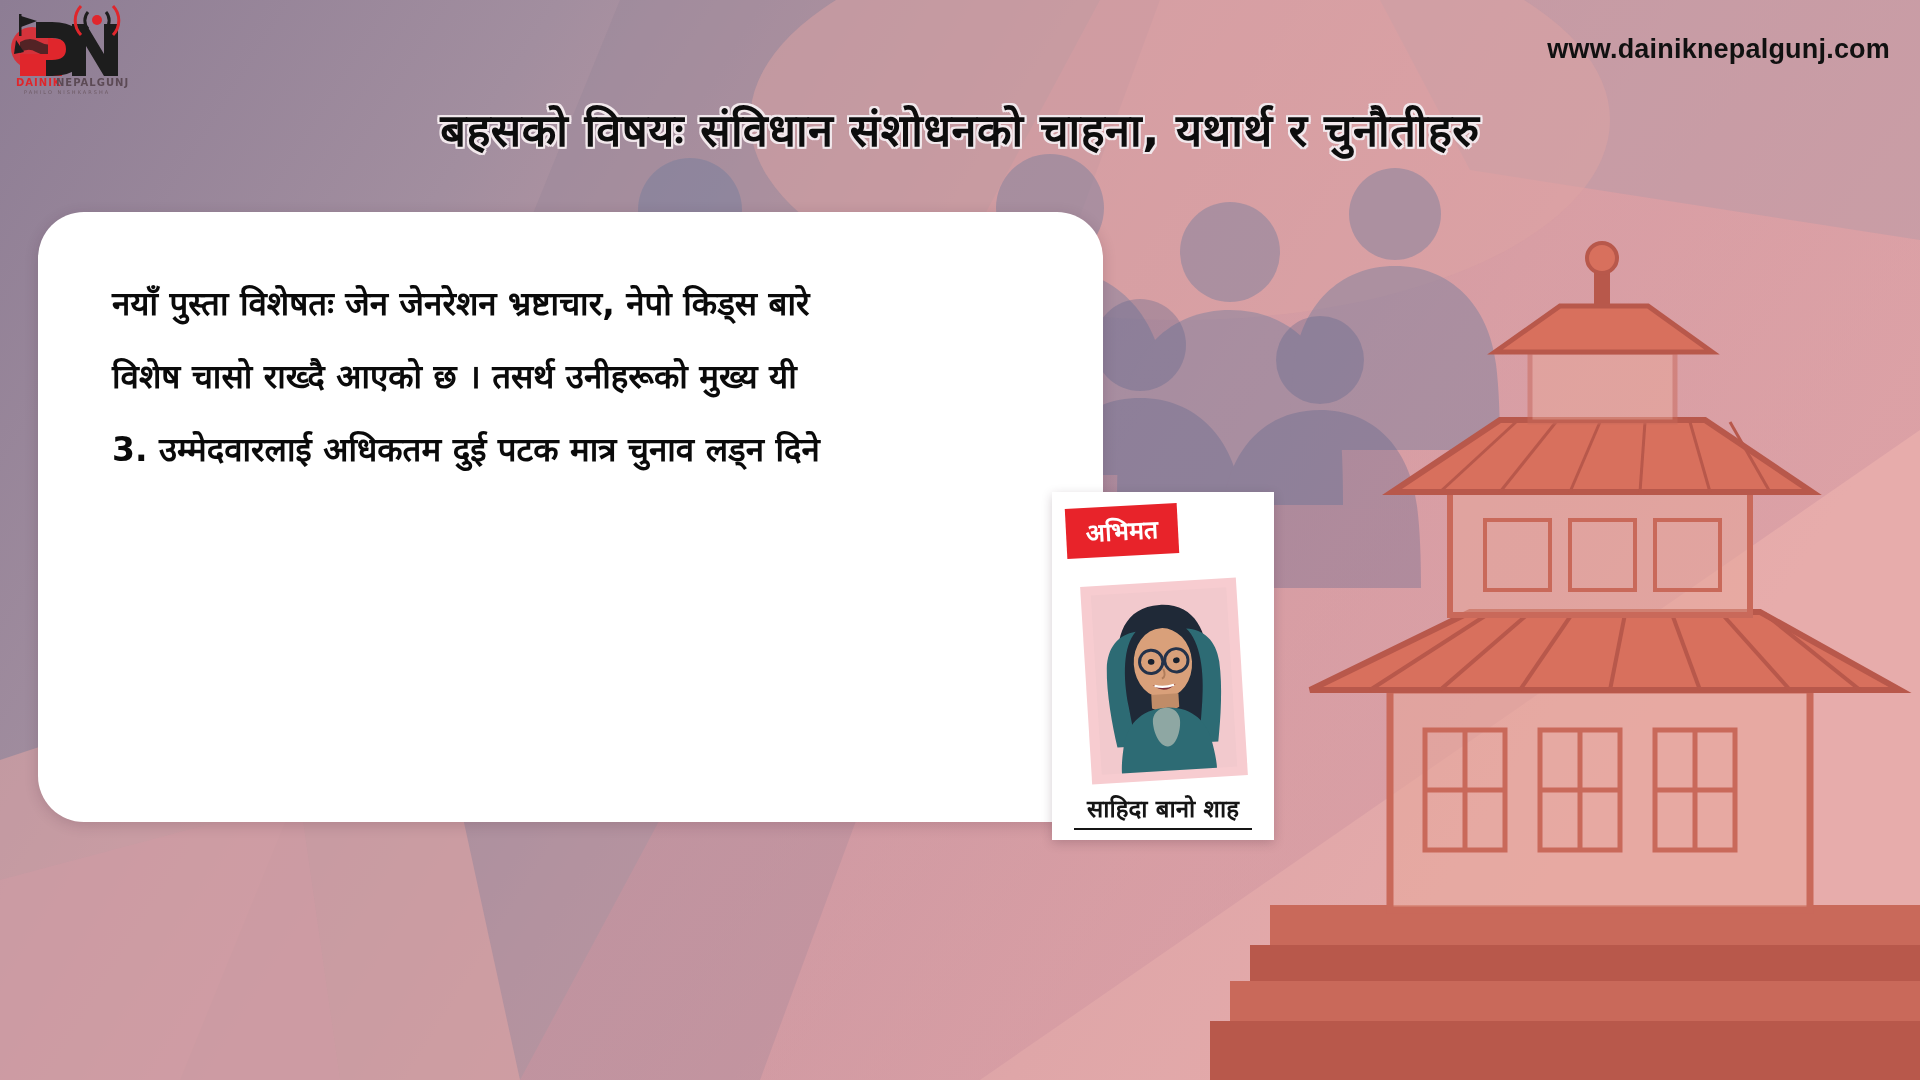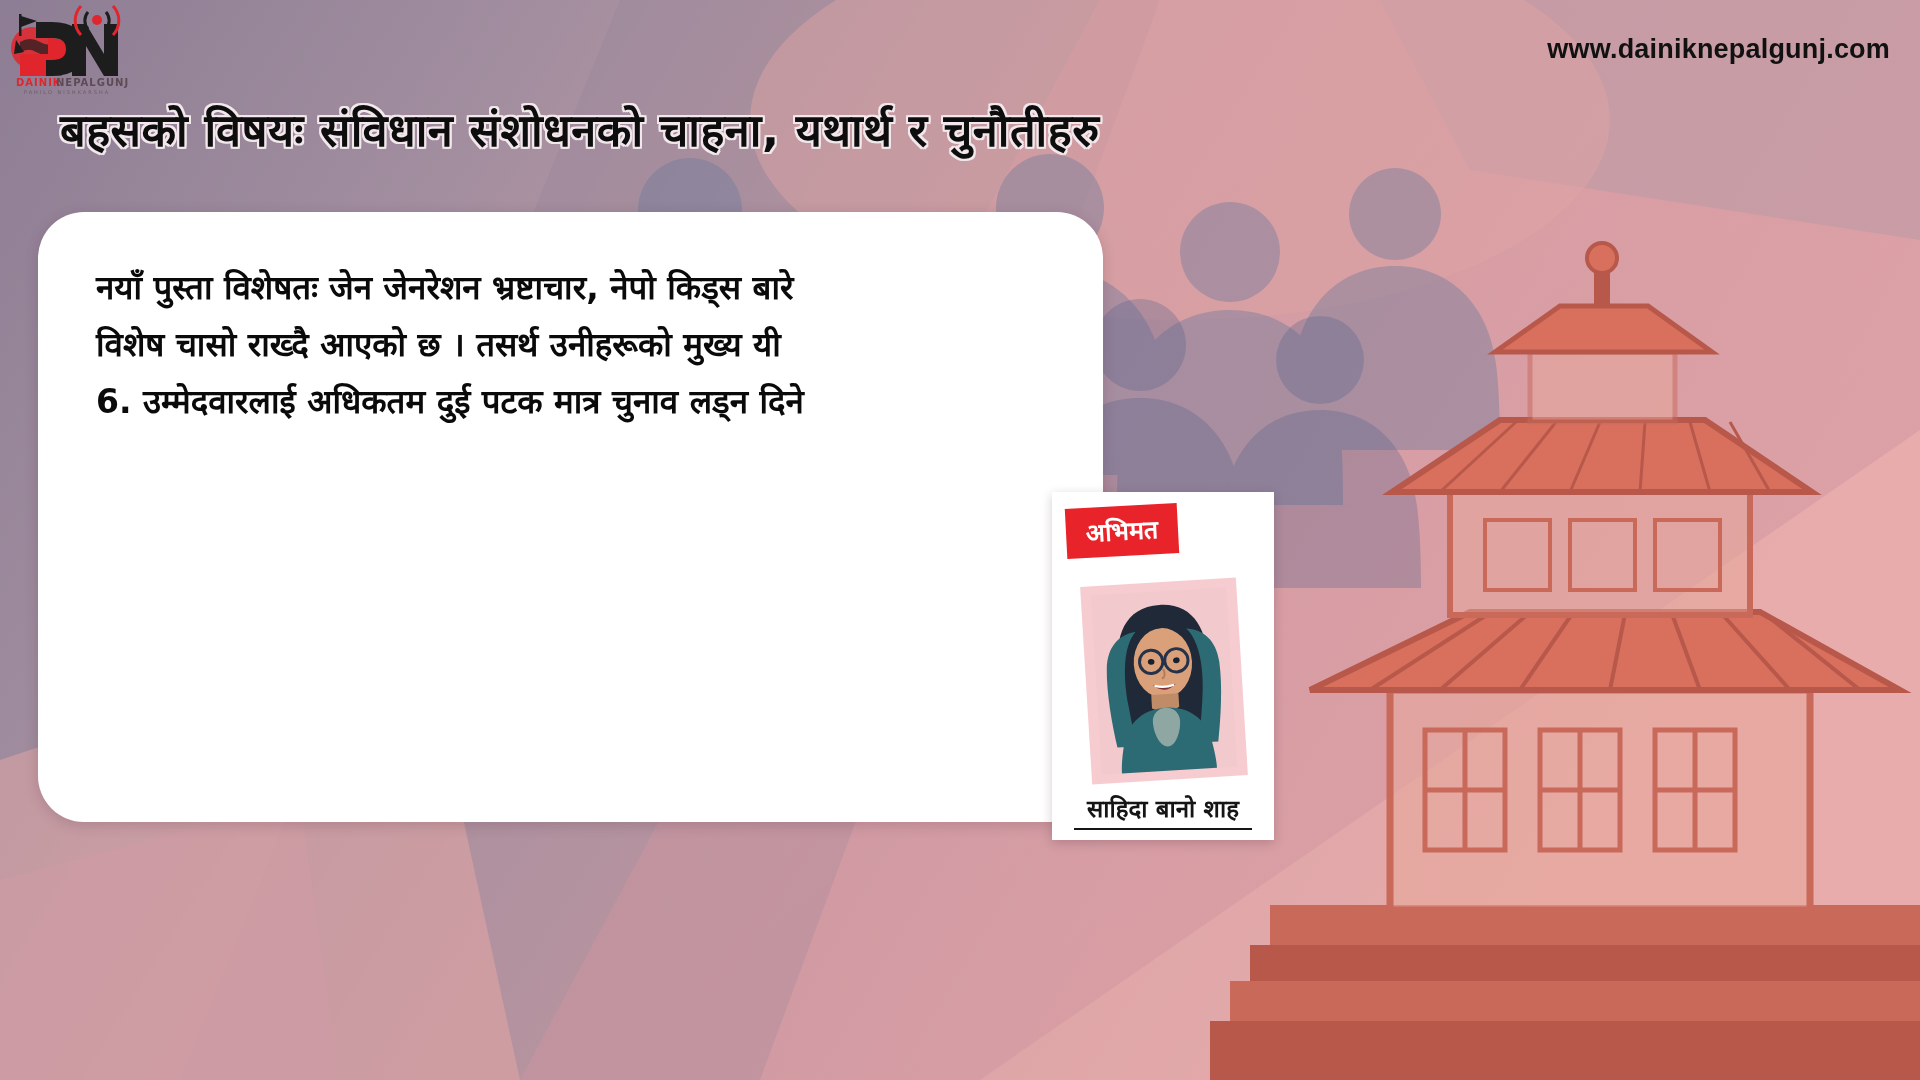--- a/index.html
+++ b/index.html
@@ -26,51 +26,52 @@
   
   #site-url {
     position:absolute; right:30px; top:34px;
     font-size:27px; font-weight:bold; color:#111; letter-spacing:.2px;
     white-space:nowrap;
   }
 
   
   #headline {
     position:absolute; left:0; right:0; top:98px;
+    text-align:center;
     font-family:"DejaVu Sans","Liberation Sans",sans-serif;
     font-weight:bold;
     font-size:45px;
     color:#0d0d0d;
     letter-spacing:.5px;
     text-shadow:
        2px 0 0 #f2e8ec, -2px 0 0 #f2e8ec,
        0 2px 0 #f2e8ec, 0 -2px 0 #f2e8ec,
        2px 2px 0 #f2e8ec, -2px 2px 0 #f2e8ec,
        2px -2px 0 #f2e8ec, -2px -2px 0 #f2e8ec;
-    padding:0 60px;
+    padding:0 96px;
   }
 
   
   #content-card {
     position:absolute;
     left:38px; top:212px;
     width:1065px; height:610px;
     background:#fff;
     border-radius:46px;
     box-shadow:0 3px 14px rgba(60,30,50,.18);
   }
   #body-text {
     position:absolute; left:58px; top:48px; right:38px;
     font-family:"DejaVu Sans","Liberation Sans",sans-serif;
     font-size:33px;
     font-weight:bold;
     color:#0a0a0a;
     line-height:1.72;
   }
-  #body-text p { margin:0; }
+  #body-text p { margin:16px; }
 
   
   #author-card {
     position:absolute; left:1052px; top:492px;
     width:222px; height:348px;
     background:#fff;
     box-shadow:0 3px 10px rgba(60,30,50,.22);
   }
   #abhimat-badge {
     position:absolute; left:14px; top:14px;
@@ -260,21 +261,21 @@
   </div>
 
   <div id="site-url">www.dainiknepalgunj.com</div>
 
   <h1 id="headline">बहसको विषयः संविधान संशोधनको चाहना, यथार्थ र चुनौतीहरु</h1>
 
   <div id="content-card">
     <div id="body-text">
       <p>नयाँ पुस्ता विशेषतः जेन जेनरेशन भ्रष्टाचार, नेपो किड्स बारे</p>
       <p>विशेष चासो राख्दै आएको छ । तसर्थ उनीहरूको मुख्य यी</p>
-      <p>6. उम्मेदवारलाई अधिकतम दुई पटक मात्र चुनाव लड्न दिने</p>
+      <p>3. उम्मेदवारलाई अधिकतम दुई पटक मात्र चुनाव लड्न दिने</p>
     </div>
   </div>
 
   <div id="author-card">
     <div id="abhimat-badge">
       <span>अभिमत</span>
     </div>
 
     <div id="photo-frame">
       <svg id="portrait" viewBox="0 0 140 185" width="136" height="182">

